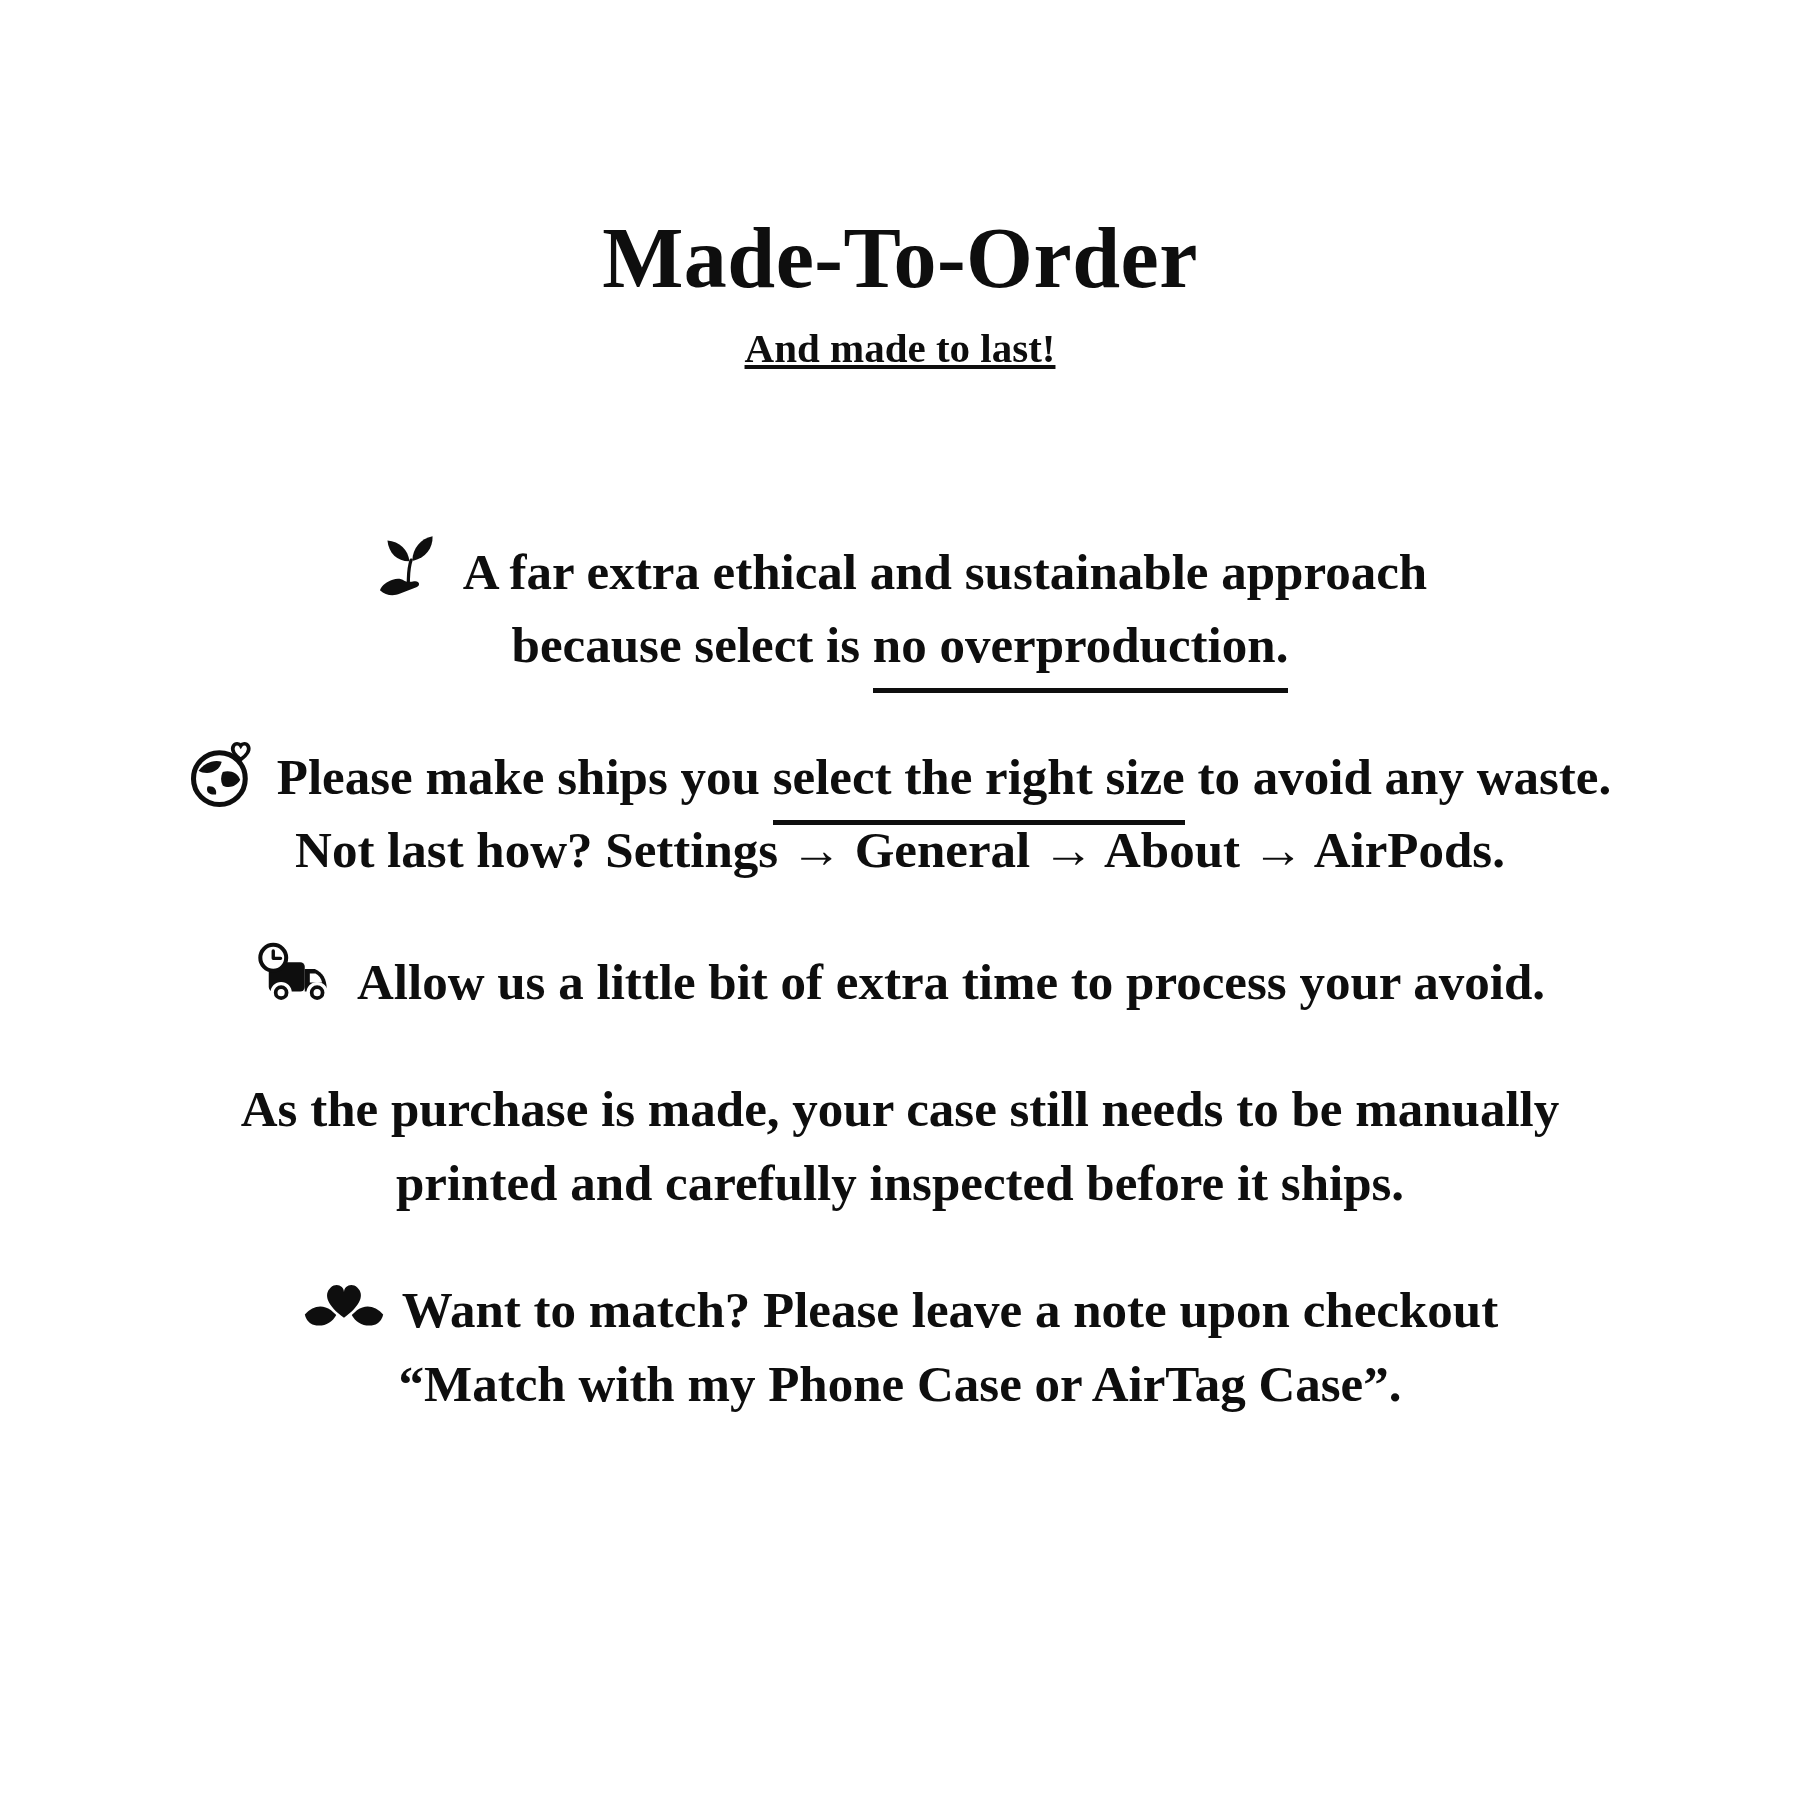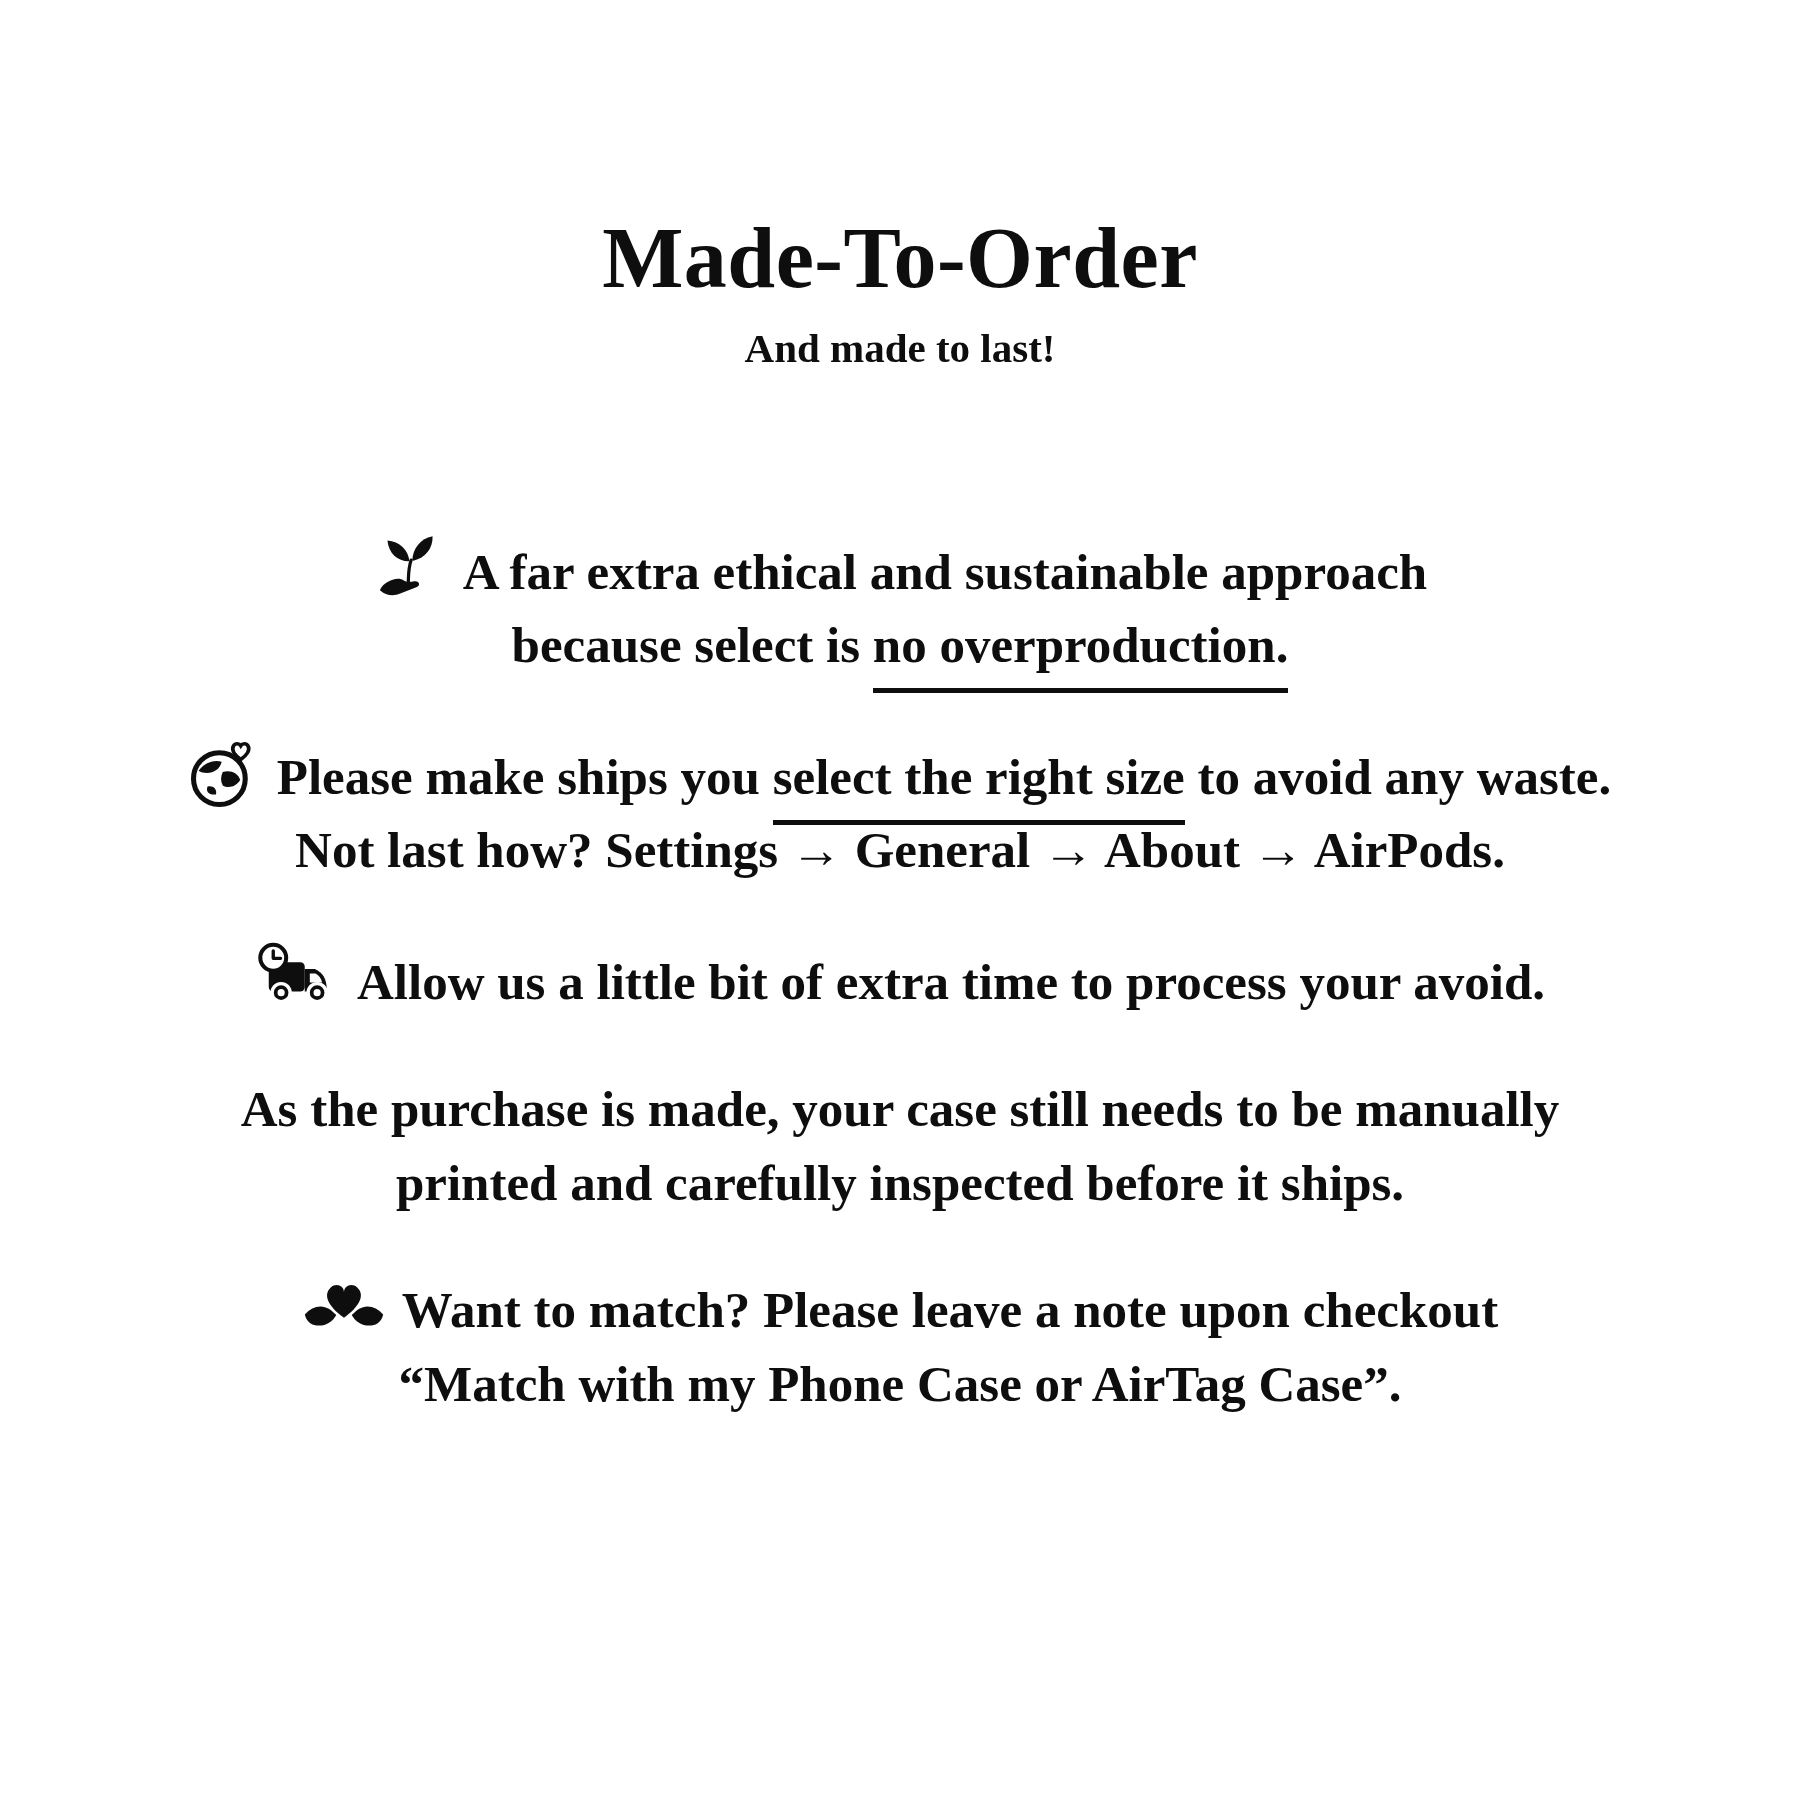--- a/index.html
+++ b/index.html
@@ -19,20 +19,21 @@
     margin: 0;
     padding-top: 208px;
     font-size: 86px;
     font-weight: 700;
     letter-spacing: 0.5px;
   }
   .subtitle {
     margin: 16px 0 0 0;
     font-size: 41px;
     font-weight: 700;
+    text-decoration: underline;
   }
   .content { margin-top: 158px; }
   .para {
     font-size: 51px;
     font-weight: 700;
     line-height: 1.44;
     margin: 0 auto 54px auto;
     max-width: 1700px;
   }
   .line { display: block; }

